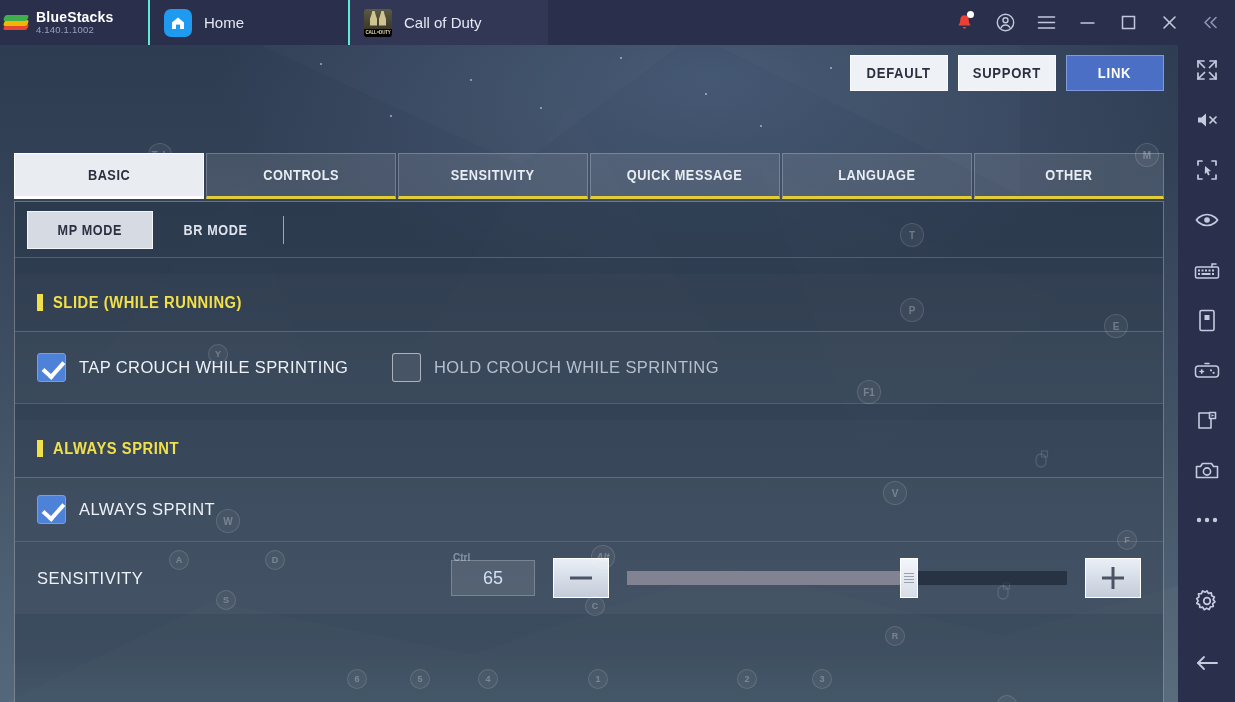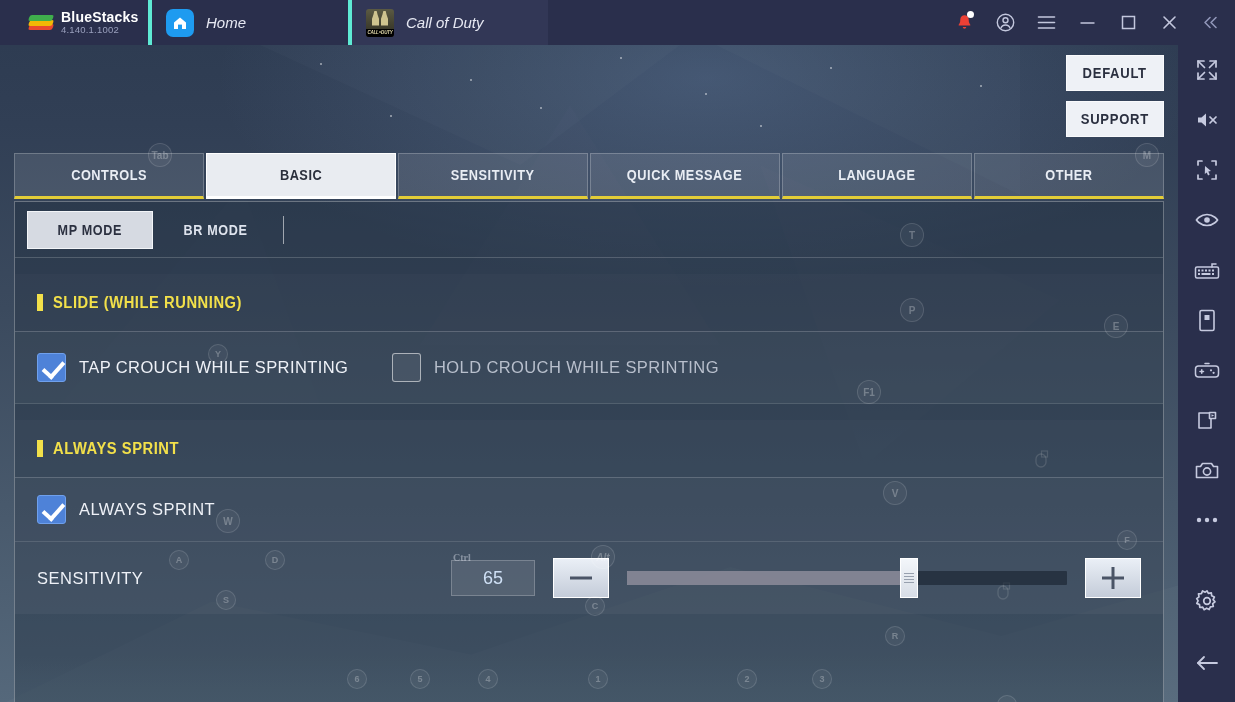--- a/index.html
+++ b/index.html
@@ -14,39 +14,38 @@
 
   
   .titlebar {
     position: absolute; top: 0; left: 0;
     width: 1235px; height: 45px;
     background: #2a2f4c;
     display: flex; align-items: stretch;
   }
   .bs-brand {
     width: 148px; display: flex; align-items: center; gap: 8px;
-    padding-left: 29px; background: #2a2f4c;
+    padding-left: 4px; background: #2a2f4c;
   }
   .bs-logo {
     width: 24px; height: 22px; position: relative; flex: none;
   }
   .bs-logo i { position: absolute; left: 0; width: 24px; height: 6px; border-radius: 2px; display: block; }
   .bs-logo i:nth-child(1) { top: 12px; background: #e8482f; transform: skewX(-20deg); }
   .bs-logo i:nth-child(2) { top: 8px;  background: #f2b705; transform: skewX(-20deg); }
   .bs-logo i:nth-child(3) { top: 3px;  background: #3fae4c; transform: skewX(-20deg); }
   .bs-txt { line-height: 1.05; }
   .bs-name { color: #ffffff; font-size: 14px; font-weight: bold; letter-spacing: .2px; }
   .bs-ver { color: #9aa0bd; font-size: 9.5px; letter-spacing: .2px; margin-top: 1px; }
 
   .tab-chip {
     display: flex; align-items: center; gap: 12px;
     padding: 0 18px 0 14px; min-width: 200px;
-    border-left: 4px solid #5eead4;
+    border-left: 2px solid #5eead4;
     position: relative;
-    font-style: italic;
   }
   .tab-chip.active { background: #323756; }
   .tab-chip .tlabel { color: #e6e8f2; font-size: 15px; }
   .home-ico {
     width: 28px; height: 28px; border-radius: 7px; background: #1e9bf0;
     display: flex; align-items: center; justify-content: center; flex: none;
   }
   .home-ico svg { display: block; }
   .cod-ico {
     width: 28px; height: 28px; border-radius: 3px; flex: none;
@@ -136,21 +135,21 @@
   .sethr {
     position: absolute; left: 38px; right: -260px; top: 100%; height: 1px;
     background: rgba(255,255,255,.45);
   }
   .sethr2 {
     position: absolute; left: 38px; right: -260px; bottom: 100%; height: 1px;
     background: rgba(255,255,255,.45);
   }
 
   
-  .topbtns { position: absolute; top: 10px; right: 14px; display: flex; gap: 10px; z-index: 8; flex-direction: column; }
+  .topbtns { position: absolute; top: 10px; right: 14px; display: flex; gap: 10px; z-index: 8; }
   .tbtn {
     min-width: 98px; height: 36px; display: flex; align-items: center; justify-content: center;
     font-size: 14.5px; font-weight: bold; letter-spacing: .8px;
     font-family: "Liberation Sans", sans-serif; transform-origin: center;
     border: 1px solid rgba(255,255,255,.65);
   }
   .tbtn span { display:block; transform: scaleX(.9); }
   .tbtn.light { background: #eef1f6; color: #2b3040; }
   .tbtn.blue  { background: #4a6fc4; color: #ffffff; border-color: #7e9adb; }
 
@@ -265,21 +264,21 @@
 
   
   .bottomfade {
     position: absolute; left: 0; right: 0; bottom: 0; height: 92px;
     background: linear-gradient(180deg, rgba(70,88,104,0) 0%, rgba(72,92,108,.55) 55%, rgba(80,100,116,.78) 100%);
     pointer-events: none; z-index: 4;
   }
   
   .ctrlhint {
     position: absolute; color: rgba(230,236,245,.42); font-size: 10px; font-weight: bold;
-    font-family: Liberation Serif, serif;
+    font-family: Liberation Sans, sans-serif;
   }
 </style>
 </head>
 <body>
 
 <div id="app">
 
   <div class="titlebar">
 
     <div class="bs-brand">
@@ -432,28 +431,31 @@
     </div>
 
 
     <div class="topbtns">
       <div class="tbtn light">
         <span>DEFAULT</span>
       </div>
       <div class="tbtn light">
         <span>SUPPORT</span>
       </div>
+      <div class="tbtn blue">
+        <span>LINK</span>
+      </div>
     </div>
 
     <div class="tabbar">
+      <div class="mtab active">
+          <span>BASIC</span>
+        </div>
       <div class="mtab">
           <span>CONTROLS</span>
-        </div>
-      <div class="mtab active">
-          <span>BASIC</span>
         </div>
       <div class="mtab">
           <span>SENSITIVITY</span>
         </div>
       <div class="mtab">
           <span>QUICK MESSAGE</span>
         </div>
       <div class="mtab">
           <span>LANGUAGE</span>
         </div>

